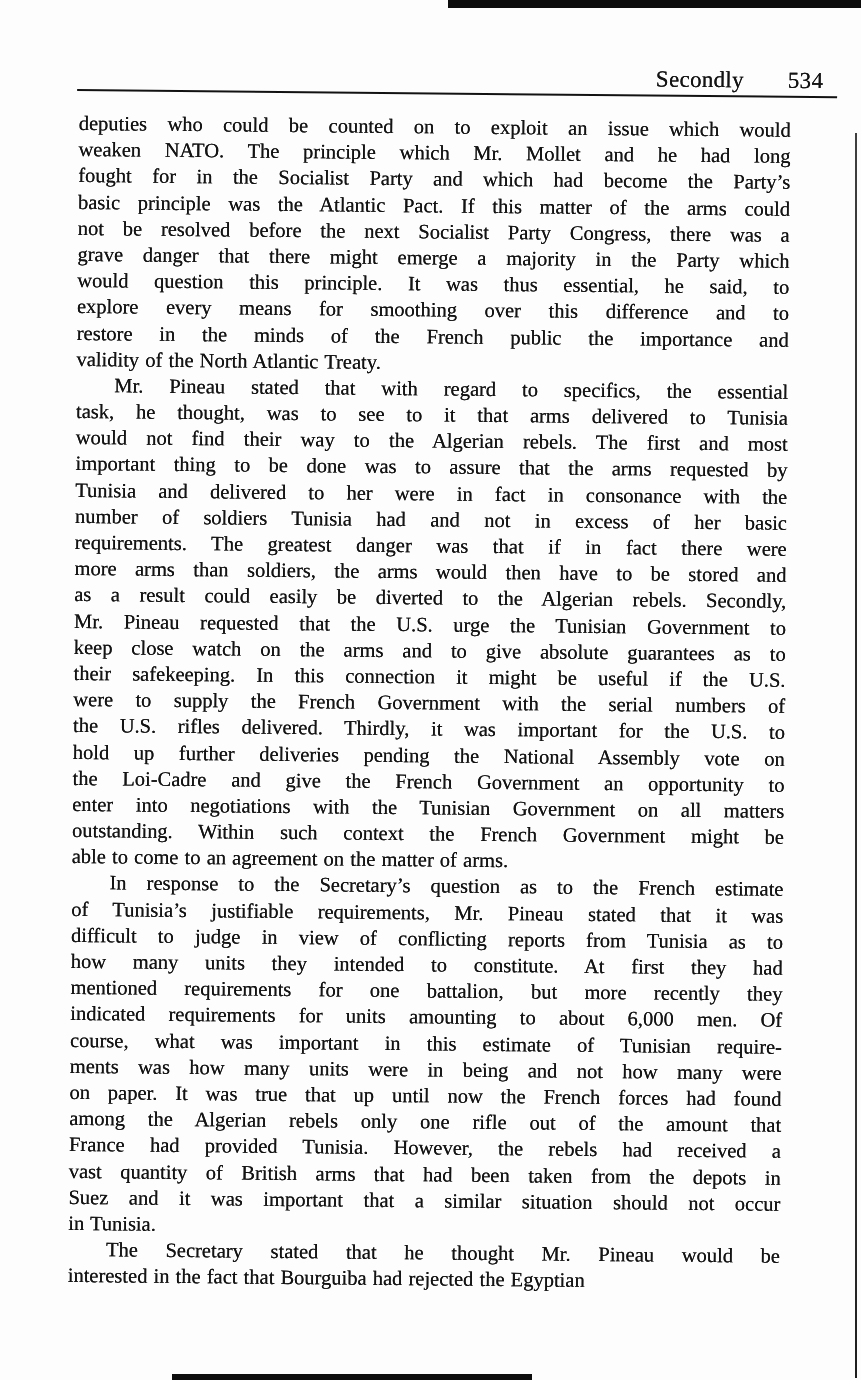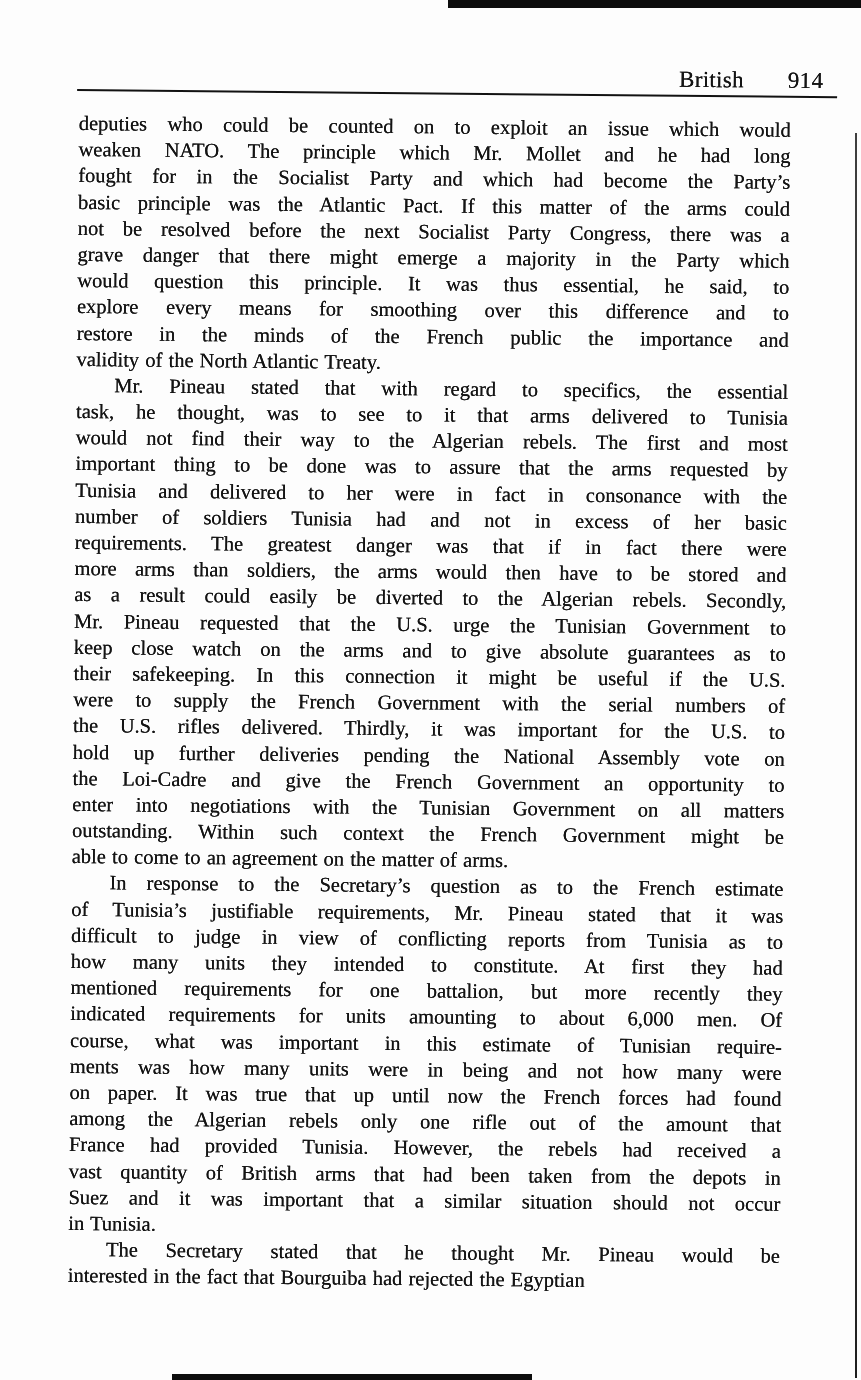--- a/index.html
+++ b/index.html
@@ -104,21 +104,21 @@
 </head>
 <body>
 
 <div class="page">
   <div class="top-bar"></div>
   <div class="edge-line"></div>
   <div class="bottom-bar"></div>
 
   <div class="content">
     <div class="header-text">
-      <span>British</span><span class="page-number">914</span>
+      <span>Secondly</span><span class="page-number">534</span>
     </div>
     <div class="header-rule"></div>
     <div class="page-body">
         <div class="paragraph">
           <div class="line">deputies who could be counted on to exploit an issue which would</div>
           <div class="line">weaken NATO. The principle which Mr. Mollet and he had long</div>
           <div class="line">fought for in the Socialist Party and which had become the Party’s</div>
           <div class="line">basic principle was the Atlantic Pact. If this matter of the arms could</div>
           <div class="line">not be resolved before the next Socialist Party Congress, there was a</div>
           <div class="line">grave danger that there might emerge a majority in the Party which</div>

